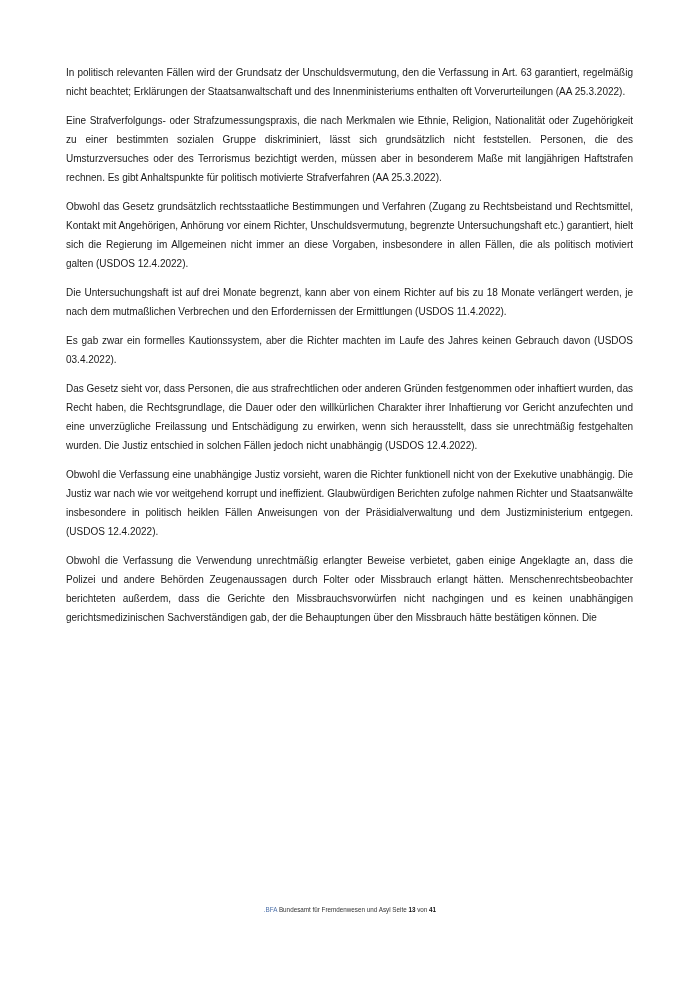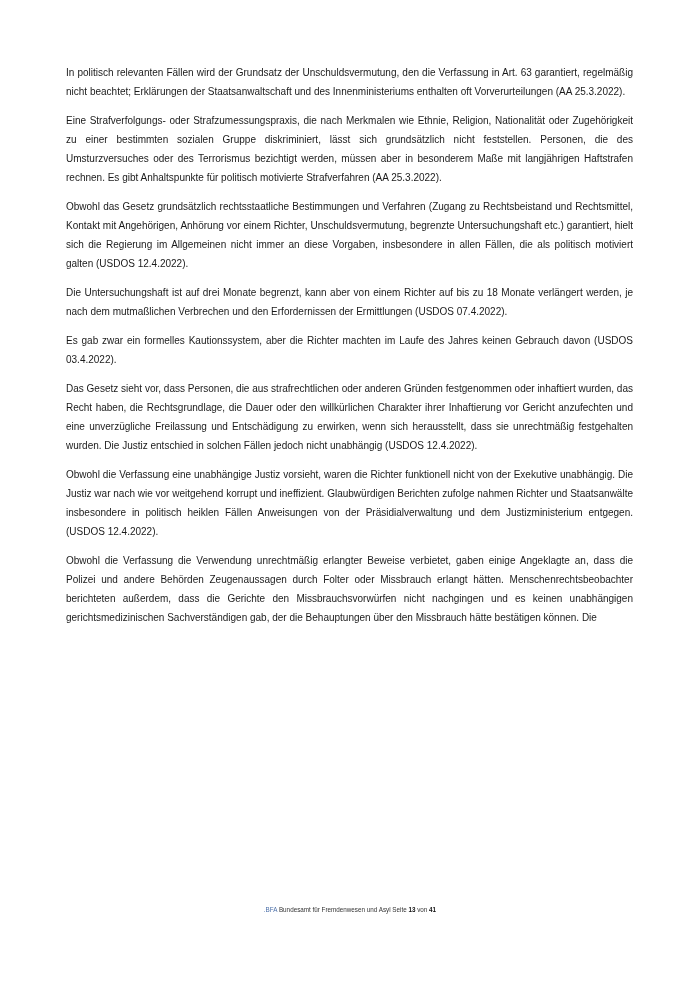--- a/index.html
+++ b/index.html
@@ -44,21 +44,21 @@
       color: #111;
     }
   </style>
 </head>
 <body>
 
 <div class="page">
   <p class="para">In politisch relevanten Fällen wird der Grundsatz der Unschuldsvermutung, den die Verfassung in Art. 63 garantiert, regelmäßig nicht beachtet; Erklärungen der Staatsanwaltschaft und des Innenministeriums enthalten oft Vorverurteilungen (AA 25.3.2022).</p>
   <p class="para">Eine Strafverfolgungs- oder Strafzumessungspraxis, die nach Merkmalen wie Ethnie, Religion, Nationalität oder Zugehörigkeit zu einer bestimmten sozialen Gruppe diskriminiert, lässt sich grundsätzlich nicht feststellen. Personen, die des Umsturzversuches oder des Terrorismus bezichtigt werden, müssen aber in besonderem Maße mit langjährigen Haftstrafen rechnen. Es gibt Anhaltspunkte für politisch motivierte Strafverfahren (AA 25.3.2022).</p>
   <p class="para">Obwohl das Gesetz grundsätzlich rechtsstaatliche Bestimmungen und Verfahren (Zugang zu Rechtsbeistand und Rechtsmittel, Kontakt mit Angehörigen, Anhörung vor einem Richter, Unschuldsvermutung, begrenzte Untersuchungshaft etc.) garantiert, hielt sich die Regierung im Allgemeinen nicht immer an diese Vorgaben, insbesondere in allen Fällen, die als politisch motiviert galten (USDOS 12.4.2022).</p>
-  <p class="para">Die Untersuchungshaft ist auf drei Monate begrenzt, kann aber von einem Richter auf bis zu 18 Monate verlängert werden, je nach dem mutmaßlichen Verbrechen und den Erfordernissen der Ermittlungen (USDOS 07.4.2022).</p>
+  <p class="para">Die Untersuchungshaft ist auf drei Monate begrenzt, kann aber von einem Richter auf bis zu 18 Monate verlängert werden, je nach dem mutmaßlichen Verbrechen und den Erfordernissen der Ermittlungen (USDOS 11.4.2022).</p>
   <p class="para">Es gab zwar ein formelles Kautionssystem, aber die Richter machten im Laufe des Jahres keinen Gebrauch davon (USDOS 03.4.2022).</p>
   <p class="para">Das Gesetz sieht vor, dass Personen, die aus strafrechtlichen oder anderen Gründen festgenommen oder inhaftiert wurden, das Recht haben, die Rechtsgrundlage, die Dauer oder den willkürlichen Charakter ihrer Inhaftierung vor Gericht anzufechten und eine unverzügliche Freilassung und Entschädigung zu erwirken, wenn sich herausstellt, dass sie unrechtmäßig festgehalten wurden. Die Justiz entschied in solchen Fällen jedoch nicht unabhängig (USDOS 12.4.2022).</p>
   <p class="para">Obwohl die Verfassung eine unabhängige Justiz vorsieht, waren die Richter funktionell nicht von der Exekutive unabhängig. Die Justiz war nach wie vor weitgehend korrupt und ineffizient. Glaubwürdigen Berichten zufolge nahmen Richter und Staatsanwälte insbesondere in politisch heiklen Fällen Anweisungen von der Präsidialverwaltung und dem Justizministerium entgegen. (USDOS 12.4.2022).</p>
   <p class="para">Obwohl die Verfassung die Verwendung unrechtmäßig erlangter Beweise verbietet, gaben einige Angeklagte an, dass die Polizei und andere Behörden Zeugenaussagen durch Folter oder Missbrauch erlangt hätten. Menschenrechtsbeobachter berichteten außerdem, dass die Gerichte den Missbrauchsvorwürfen nicht nachgingen und es keinen unabhängigen gerichtsmedizinischen Sachverständigen gab, der die Behauptungen über den Missbrauch hätte bestätigen können. Die</p>
 </div>
 
 <div class="footer">
   <span class="brand">.BFA</span>
   <span>Bundesamt für Fremdenwesen und Asyl</span>
   <span>Seite</span>

